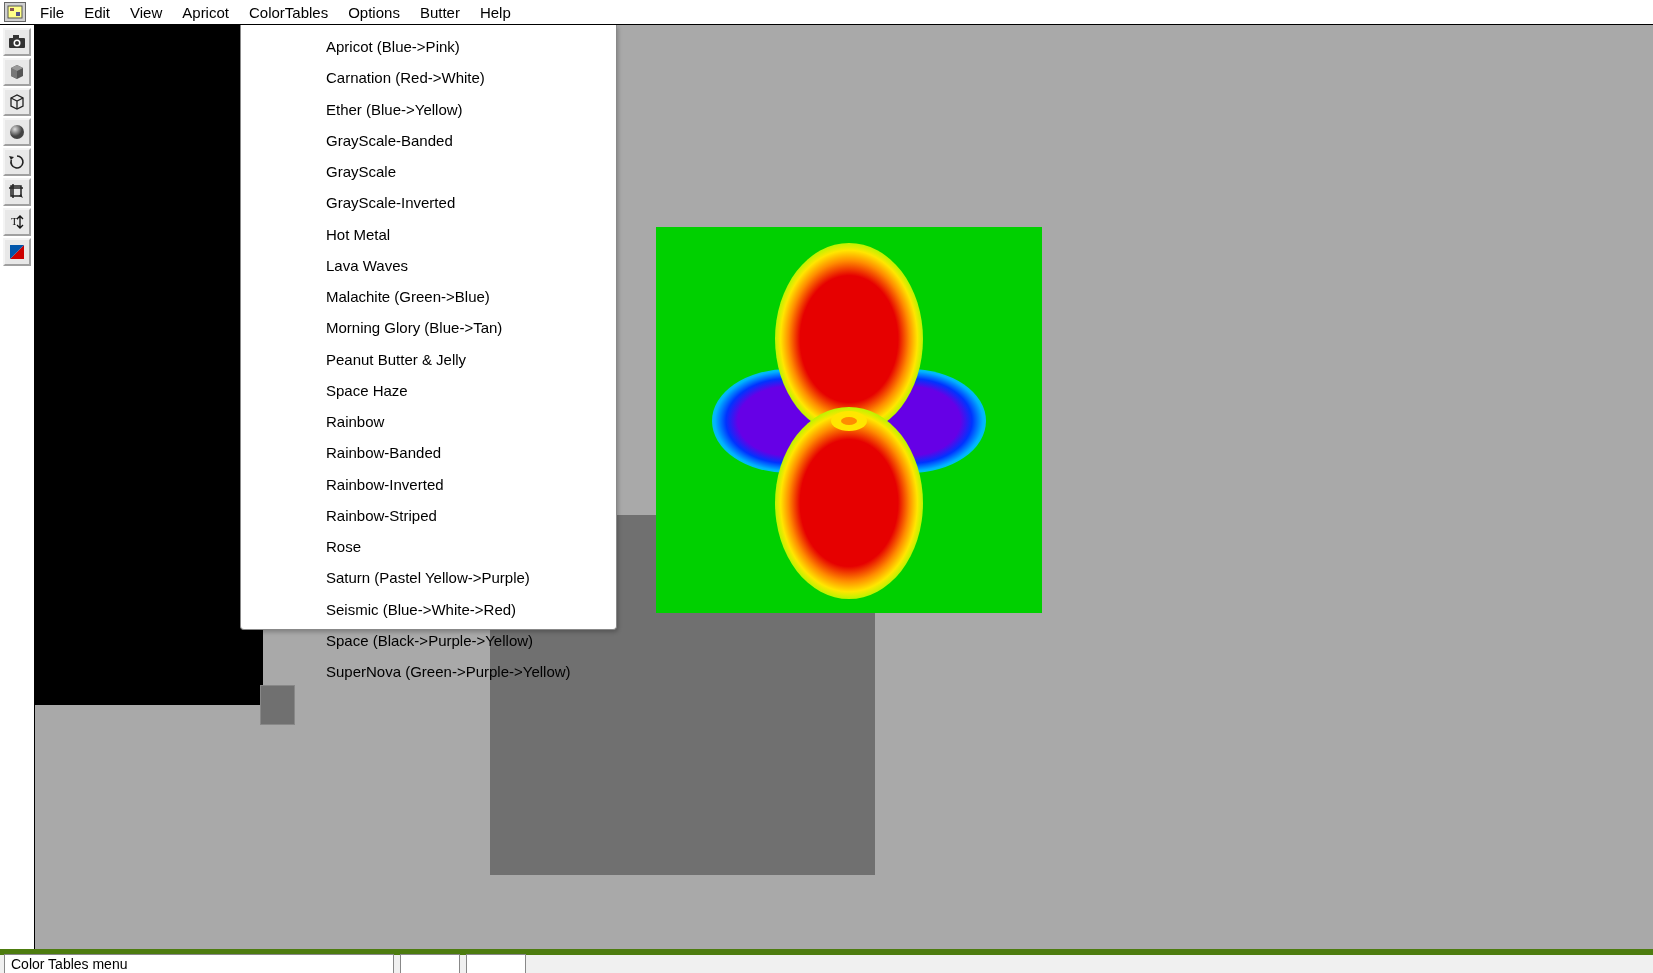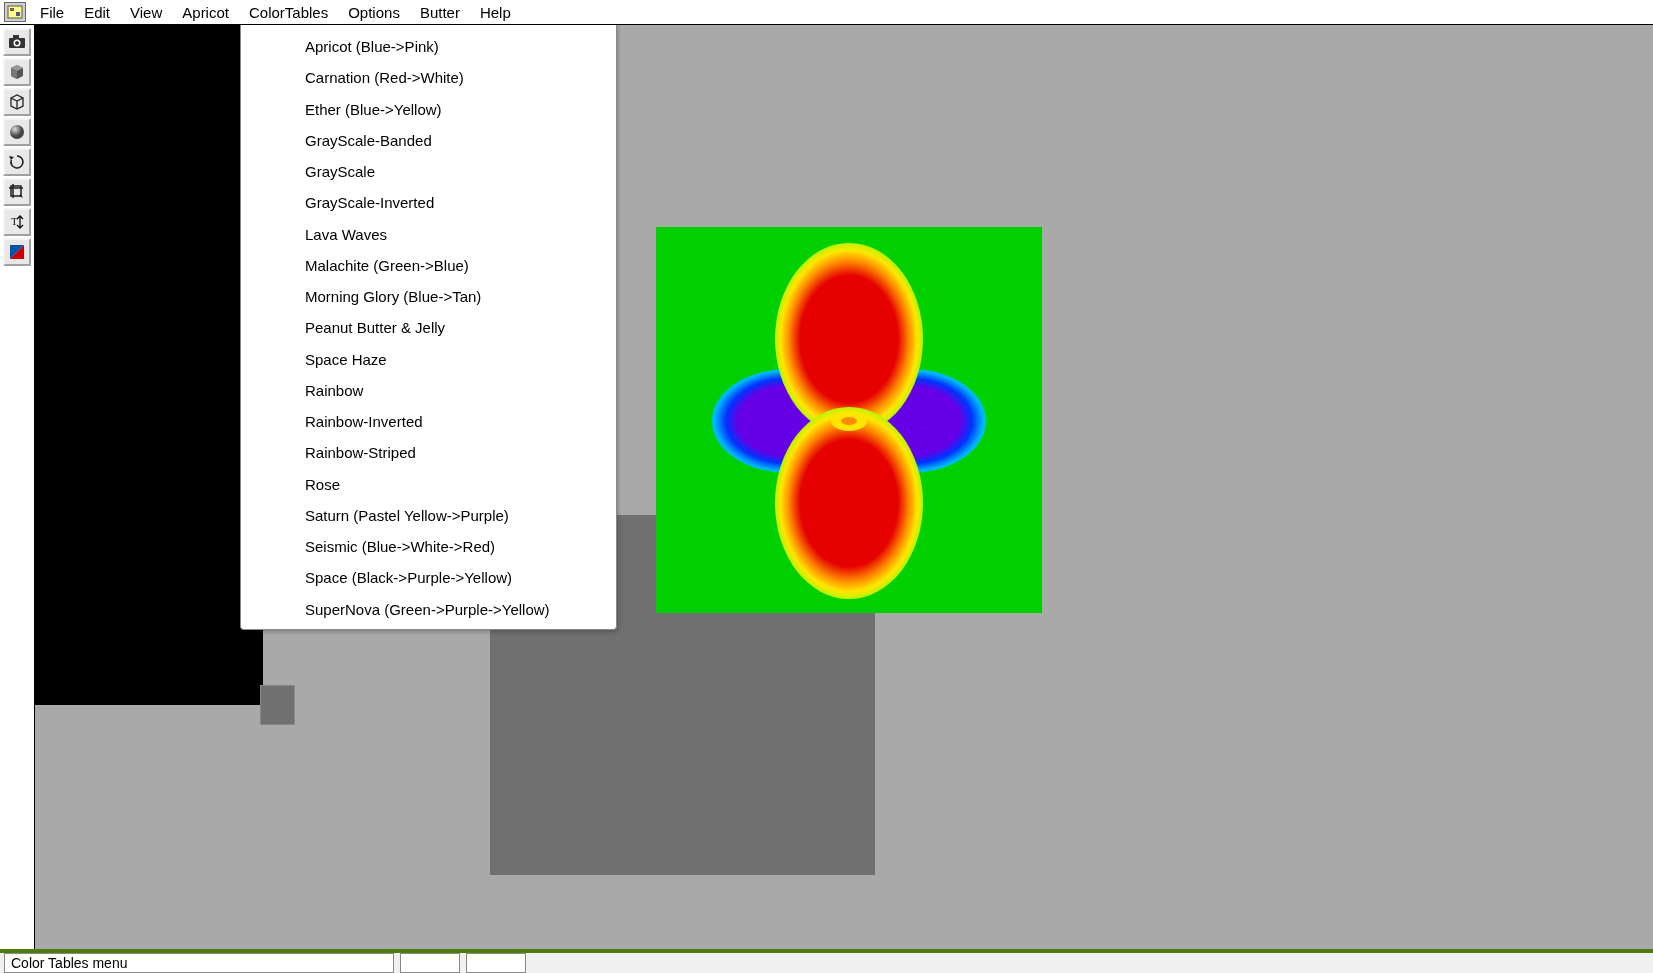--- a/index.html
+++ b/index.html
@@ -53,26 +53,26 @@
   .viz-img svg { width: 100%; height: 100%; display:block; }
 
   
   .dropdown {
     position: absolute; left: 205px; top: 0px; width: 377px; max-height: 605px;
     background: #fff; border: 1px solid #888; border-top: none;
     box-shadow: 1px 2px 4px rgba(0,0,0,0.25);
     padding: 6px 0 8px 0; z-index: 50; border-radius: 0 0 4px 4px;
   }
   .dropdown .dd-item {
-    padding: 4px 8px 4px 64px; cursor: default; white-space: nowrap; line-height: 1.55;
+    padding: 4px 8px 4px 64px; cursor: default; white-space: nowrap; line-height: 1.55; margin-left: 21px;
   }
 
   
   .statusbar {
-    height: 24px; background: #f0f0f0; border-top: 4px solid #4d7c0f; display: flex; align-items: center;
+    height: 24px; background: #f0f0f0; border-top: 6px solid #4d7c0f; display: flex; align-items: center;
     padding: 0 4px; gap: 6px;
   }
   .status-well {
     height: 20px; border: 1px solid #888; background: #fff; display:flex; align-items:center;
     padding: 0 6px; font-size: 14px;
   }
   .status-main { width: 390px; }
   .status-small { width: 60px; }
 </style>
 </head>
@@ -197,26 +197,28 @@
       </svg>
     </div>
 
     <div class="dropdown">
       <div class="dd-item">Apricot (Blue-&gt;Pink)</div>
       <div class="dd-item">Carnation (Red-&gt;White)</div>
       <div class="dd-item">Ether (Blue-&gt;Yellow)</div>
       <div class="dd-item">GrayScale-Banded</div>
       <div class="dd-item">GrayScale</div>
       <div class="dd-item">GrayScale-Inverted</div>
+      <div class="dd-item">Hot Metal</div>
       <div class="dd-item">Lava Waves</div>
       <div class="dd-item">Malachite (Green-&gt;Blue)</div>
       <div class="dd-item">Morning Glory (Blue-&gt;Tan)</div>
       <div class="dd-item">Peanut Butter &amp; Jelly</div>
       <div class="dd-item">Space Haze</div>
       <div class="dd-item">Rainbow</div>
+      <div class="dd-item">Rainbow-Banded</div>
       <div class="dd-item">Rainbow-Inverted</div>
       <div class="dd-item">Rainbow-Striped</div>
       <div class="dd-item">Rose</div>
       <div class="dd-item">Saturn (Pastel Yellow-&gt;Purple)</div>
       <div class="dd-item">Seismic (Blue-&gt;White-&gt;Red)</div>
       <div class="dd-item">Space (Black-&gt;Purple-&gt;Yellow)</div>
       <div class="dd-item">SuperNova (Green-&gt;Purple-&gt;Yellow)</div>
     </div>
   </div>
 </div>

